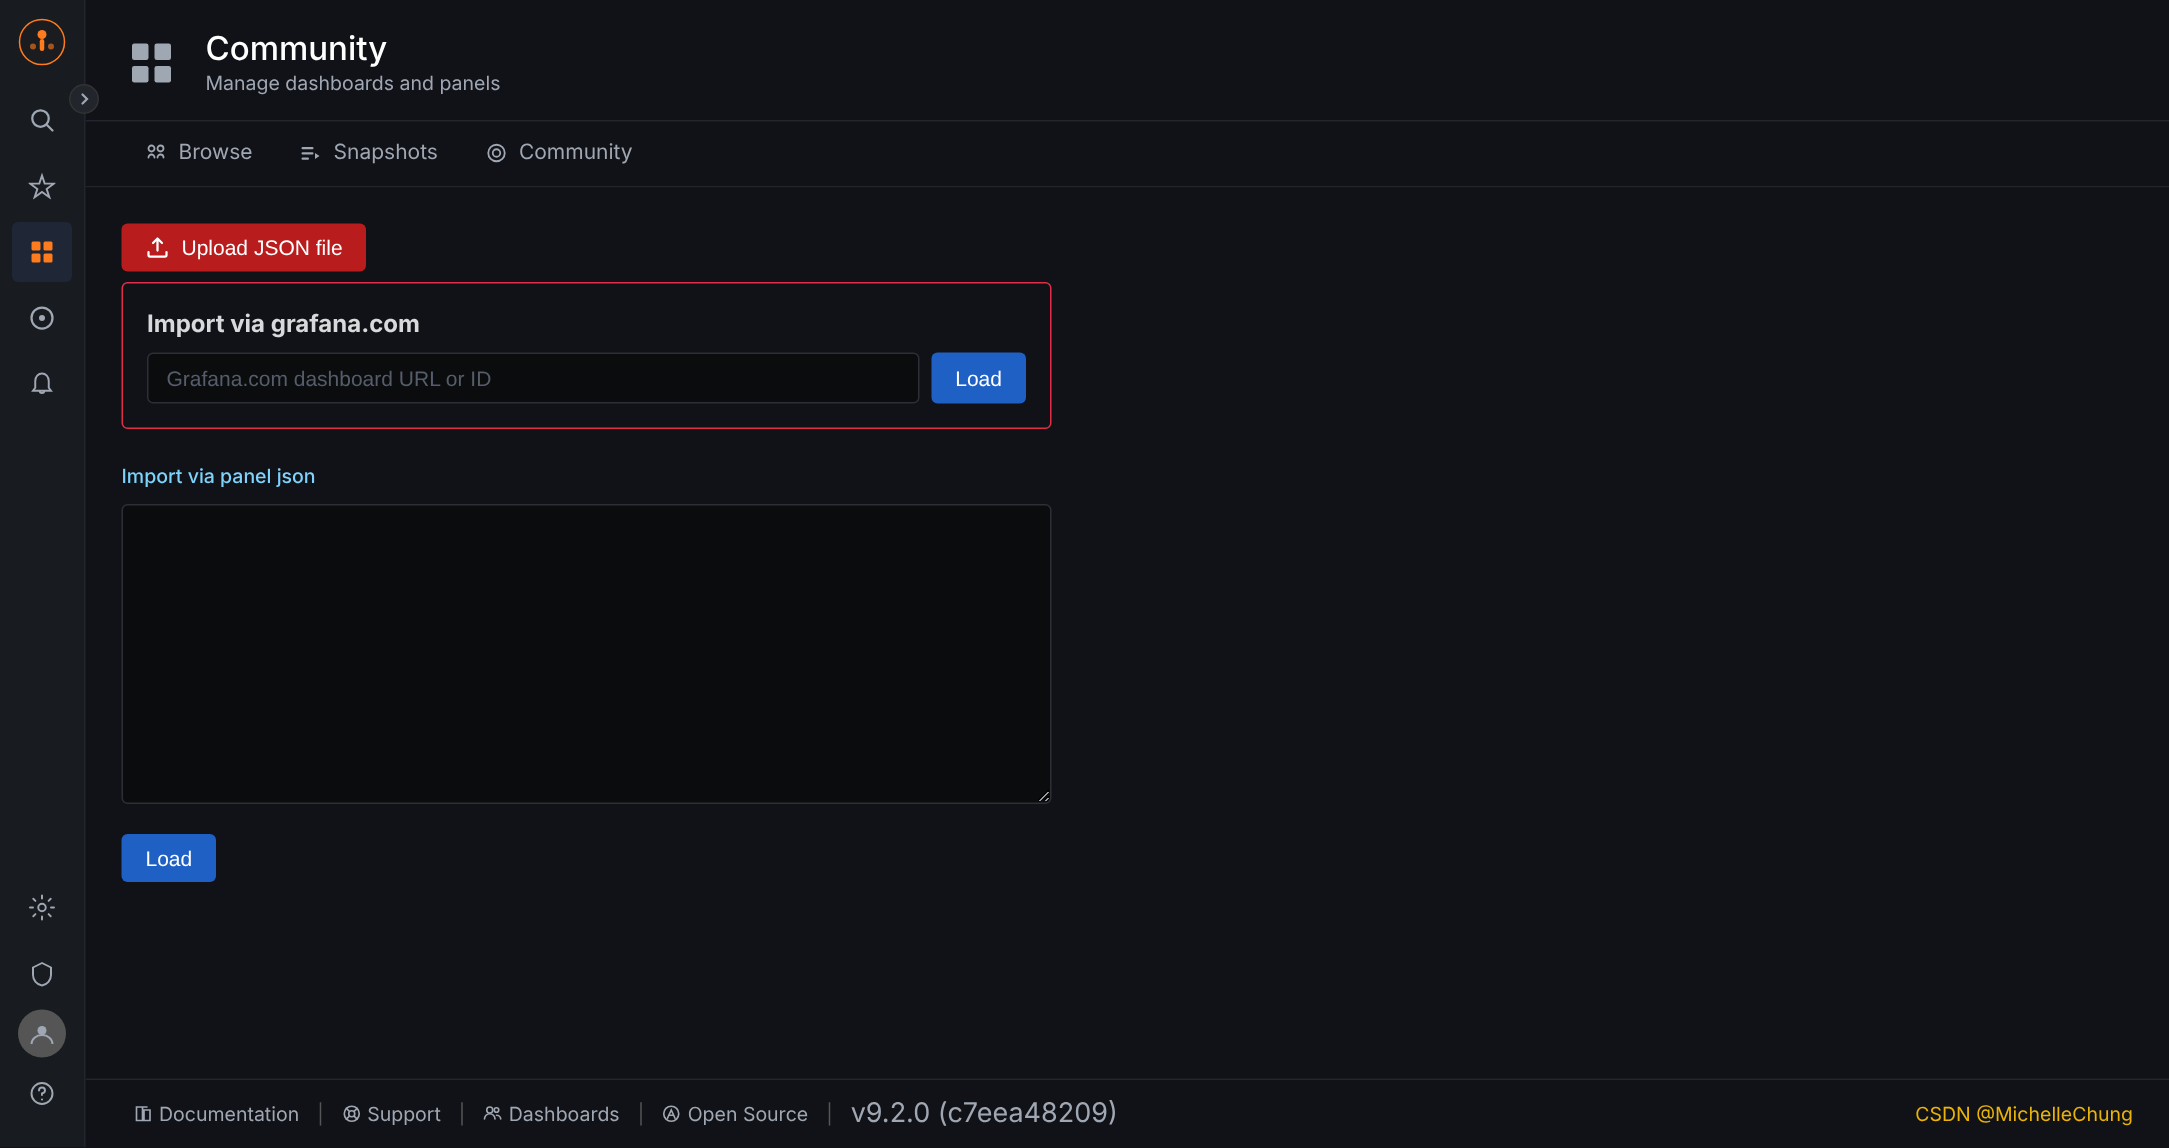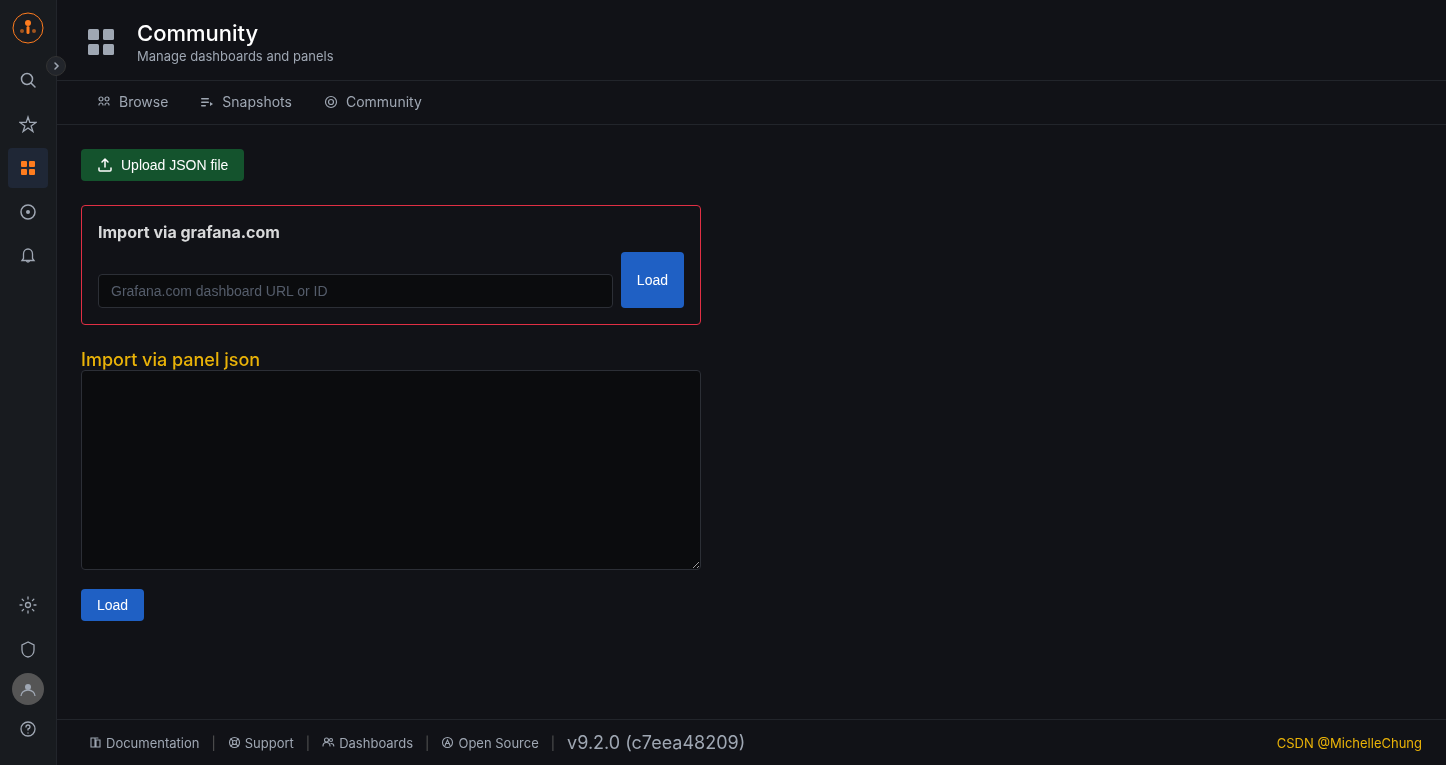--- a/index.html
+++ b/index.html
@@ -153,29 +153,29 @@
       flex: 1;
       padding: 24px;
       overflow-y: auto;
       background: #111217;
     }
     
     .btn-upload {
       display: flex;
       align-items: center;
       gap: 8px;
-      background: #14532d;
+      background: #b91c1c;
       color: #fff;
       border: none;
       padding: 8px 16px;
       border-radius: 4px;
       cursor: pointer;
       font-size: 14px;
       font-weight: 500;
-      margin-bottom: 24px;
+      margin-bottom: 7px;
     }
     
     .import-box {
       border: 1px solid #e02f44;
       border-radius: 4px;
       padding: 16px;
       margin-bottom: 24px;
       max-width: 620px;
       background: transparent;
     }
@@ -191,40 +191,40 @@
     }
     .import-input {
       flex: 1;
       background: #0b0c0e;
       border: 1px solid #2c2f36;
       border-radius: 4px;
       color: #9fa7b3;
       padding: 8px 12px;
       font-size: 14px;
       outline: none;
-      margin-top: 22px;
     }
     .import-input::placeholder { color: #555d6b; }
     .btn-load {
       background: #1f60c4;
       color: #fff;
       border: none;
       padding: 8px 16px;
       border-radius: 4px;
       cursor: pointer;
       font-size: 14px;
       font-weight: 500;
     }
     
     .panel-json-section {
       max-width: 620px;
     }
     .panel-json-label {
-      font-size: 18px;
-      color: #eab308;
+      font-size: 13px;
+      color: #7dd3fc;
+      margin-bottom: 10px;
       font-weight: 500;
     }
     .panel-json-textarea {
       width: 100%;
       height: 200px;
       background: #0b0c0e;
       border: 1px solid #2c2f36;
       border-radius: 4px;
       color: #9fa7b3;
       padding: 8px 12px;

